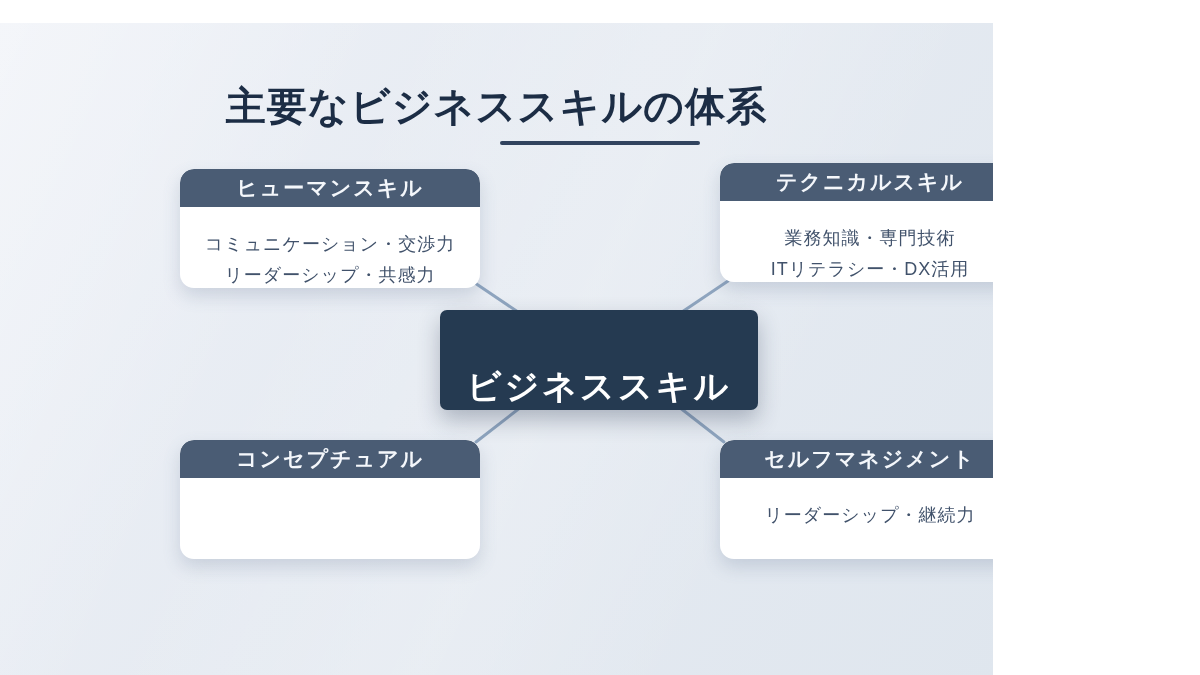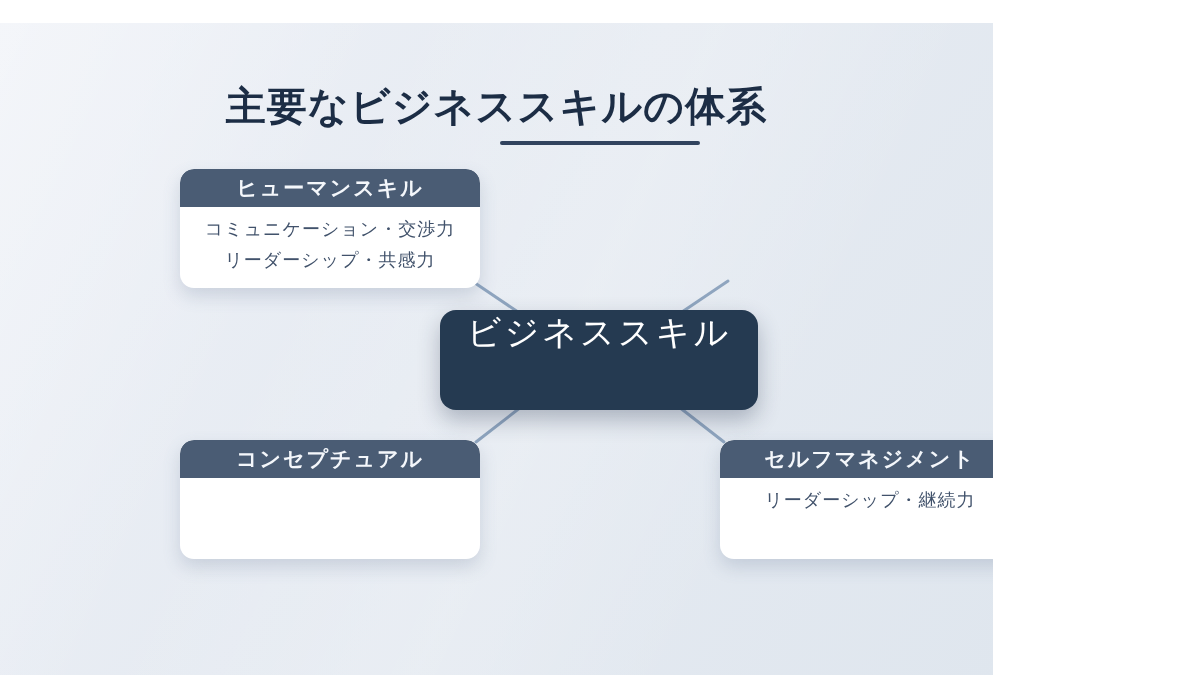--- a/index.html
+++ b/index.html
@@ -36,35 +36,35 @@
     box-shadow:0 8px 18px rgba(74,96,128,.20);
     overflow:hidden;
   }
   .skill-box .box-header{
     height:38px; line-height:38px; text-align:center;
     background:var(--header); color:#f4f7fb;
     font-size:21px; font-weight:700; letter-spacing:2px;
     border-radius:14px 14px 0 0;
   }
   .skill-box .box-body{
-    padding-top:7px; text-align:center;
+    padding-top:22px; text-align:center;
     color:var(--body-text); font-size:18px; line-height:31px;
     letter-spacing:1px;
   }
   .box-tl{left:180px; top:146px;}
   .box-tr{left:720px; top:140px;}
   .box-bl{left:180px; top:417px;}
   .box-br{left:720px; top:417px;}
 
   .center-node{
     position:absolute; left:440px; top:287px; width:318px; height:100px;
-    background:var(--node); border-radius:16px;
+    background:var(--node); border-radius:7px;
     box-shadow:0 10px 22px rgba(32,48,72,.30);
-    display:flex; align-items:flex-start; justify-content:center;
-    color:#ffffff; font-size:34px; font-weight:400; letter-spacing:3px;
+    display:flex; align-items:flex-end; justify-content:center;
+    color:#ffffff; font-size:34px; font-weight:700; letter-spacing:3px;
   }
   .footnote{
     position:absolute; right:44px; top:622px;
     color:var(--footnote); font-size:17px; letter-spacing:1px;
   }
 </style>
 </head>
 <body>
 
 <div class="canvas">
@@ -80,20 +80,27 @@
   </svg>
 
   <div class="skill-box box-tl">
     <div class="box-header">ヒューマンスキル</div>
     <div class="box-body">
       <div>コミュニケーション・交渉力</div>
       <div>リーダーシップ・共感力</div>
     </div>
   </div>
 
+  <div class="skill-box box-tr">
+    <div class="box-header">テクニカルスキル</div>
+    <div class="box-body">
+      <div>業務知識・専門技術</div>
+      <div>ITリテラシー・DX活用</div>
+    </div>
+  </div>
 
   <div class="center-node">
     <span>ビジネススキル</span>
   </div>
 
   <div class="skill-box box-bl">
     <div class="box-header">コンセプチュアル</div>
   </div>
 
   <div class="skill-box box-br">

